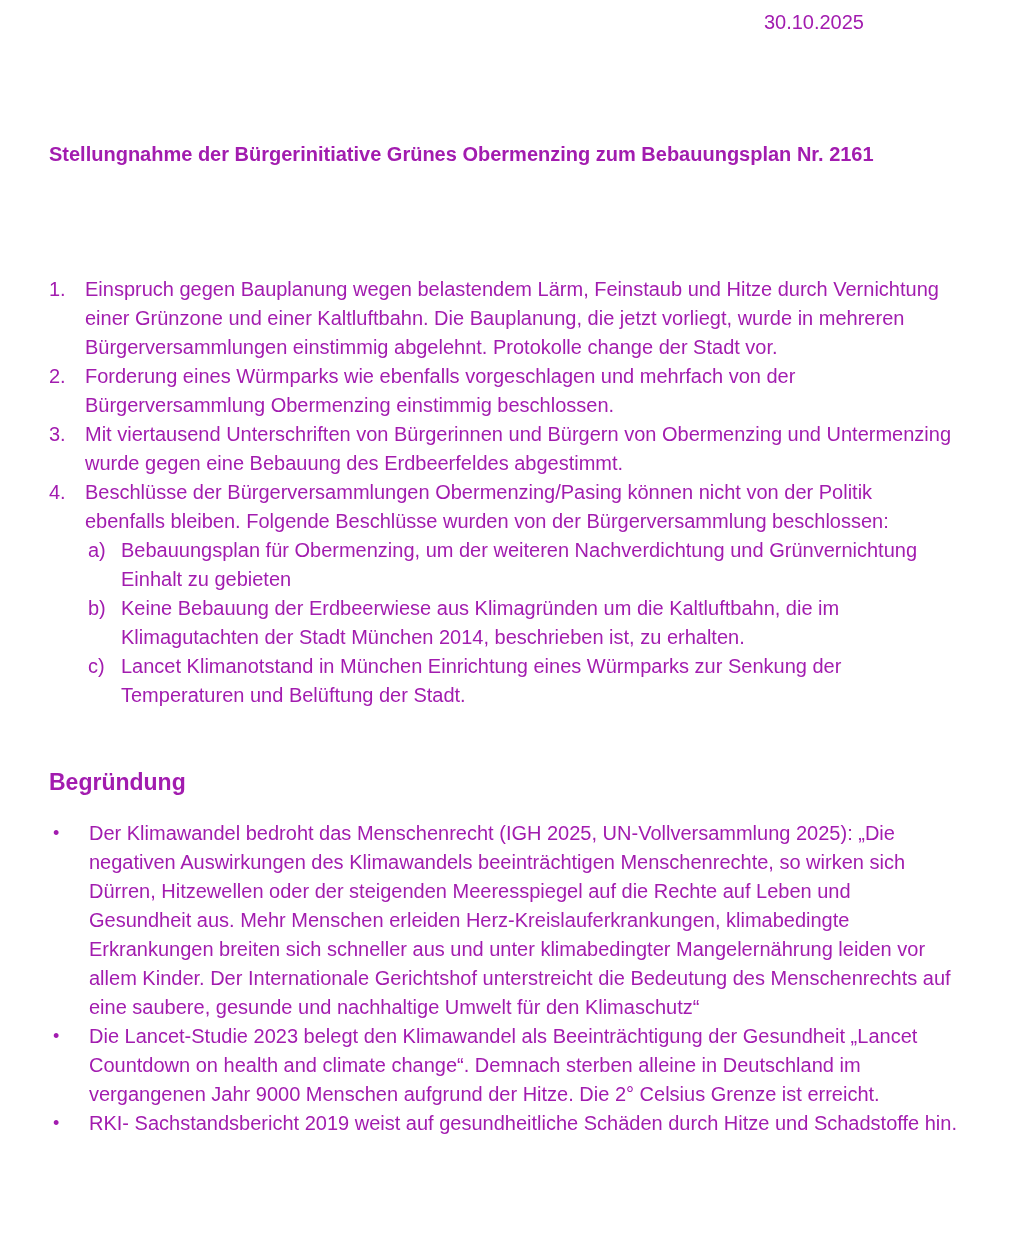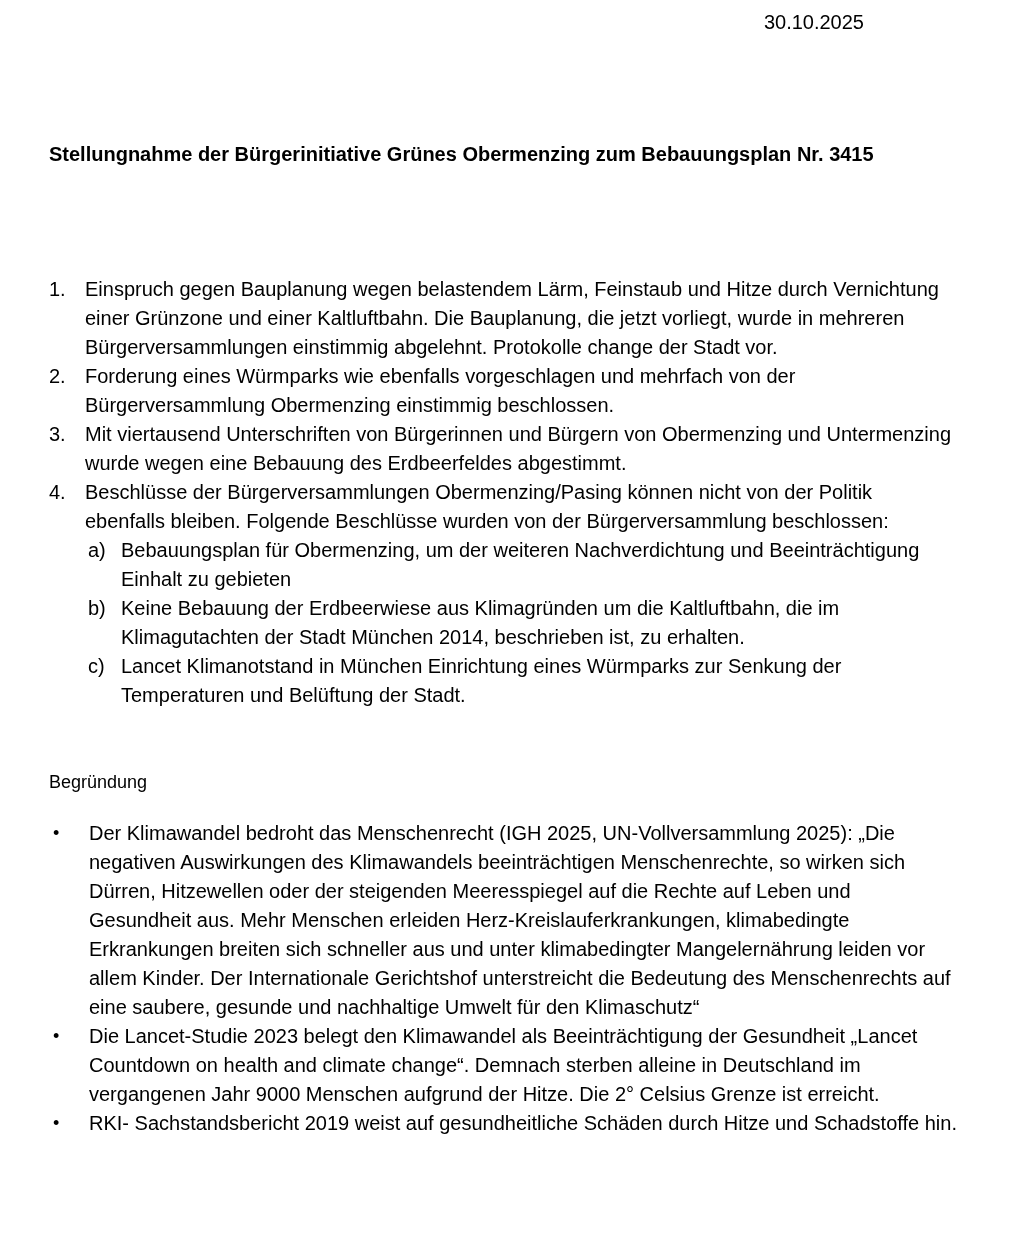--- a/index.html
+++ b/index.html
@@ -7,21 +7,21 @@
     padding: 0;
     background: #ffffff;
   }
   .page {
     position: relative;
     width: 1020px;
     height: 1240px;
     box-sizing: border-box;
     padding: 8px 63px 0 49px;
     background: #ffffff;
-    color: #000000;
+    color: #a21caf;
     font-family: "Liberation Sans", sans-serif;
     font-size: 20px;
     line-height: 29px;
     overflow: hidden;
   }
   .date-line {
     text-align: right;
     padding-right: 93px;
     white-space: nowrap;
   }
@@ -49,66 +49,66 @@
     margin-left: 39px;
   }
   .sub-list .li .marker {
     flex: 0 0 33px;
   }
   .sub-list .li .text {
     max-width: 800px;
   }
   .section-heading {
     margin: 58px 0 22px 0;
-    font-size: 18px;
+    font-size: 23px;
     line-height: 29px;
-    font-weight: 400;
+    font-weight: 700;
   }
   .bullet-list .li .marker {
     flex: 0 0 36px;
     padding-left: 4px;
     font-size: 18px;
   }
 </style>
 </head>
 <body>
 
 <div class="page">
 
   <div class="date-line">30.10.2025</div>
 
-  <h1 class="doc-title">Stellungnahme der Bürgerinitiative Grünes Obermenzing zum Bebauungsplan Nr. 3415</h1>
+  <h1 class="doc-title">Stellungnahme der Bürgerinitiative Grünes Obermenzing zum Bebauungsplan Nr. 2161</h1>
 
   <div class="numbered-list">
 
     <div class="li">
       <span class="marker">1.</span>
       <span class="text">Einspruch gegen Bauplanung wegen belastendem Lärm, Feinstaub und Hitze durch Vernichtung einer Grünzone und einer Kaltluftbahn. Die Bauplanung, die jetzt vorliegt, wurde in mehreren Bürgerversammlungen einstimmig abgelehnt. Protokolle change der Stadt vor.</span>
     </div>
 
     <div class="li">
       <span class="marker">2.</span>
       <span class="text">Forderung eines Würmparks wie ebenfalls vorgeschlagen und mehrfach von der Bürgerversammlung Obermenzing einstimmig beschlossen.</span>
     </div>
 
     <div class="li">
       <span class="marker">3.</span>
-      <span class="text">Mit viertausend Unterschriften von Bürgerinnen und Bürgern von Obermenzing und Untermenzing wurde wegen eine Bebauung des Erdbeerfeldes abgestimmt.</span>
+      <span class="text">Mit viertausend Unterschriften von Bürgerinnen und Bürgern von Obermenzing und Untermenzing wurde gegen eine Bebauung des Erdbeerfeldes abgestimmt.</span>
     </div>
 
     <div class="li">
       <span class="marker">4.</span>
       <span class="text">Beschlüsse der Bürgerversammlungen Obermenzing/Pasing können nicht von der Politik ebenfalls bleiben. Folgende Beschlüsse wurden von der Bürgerversammlung beschlossen:</span>
     </div>
 
     <div class="sub-list">
 
       <div class="li">
         <span class="marker">a)</span>
-        <span class="text">Bebauungsplan für Obermenzing, um der weiteren Nachverdichtung und Beeinträchtigung Einhalt zu gebieten</span>
+        <span class="text">Bebauungsplan für Obermenzing, um der weiteren Nachverdichtung und Grünvernichtung Einhalt zu gebieten</span>
       </div>
 
       <div class="li">
         <span class="marker">b)</span>
         <span class="text">Keine Bebauung der Erdbeerwiese aus Klimagründen um die Kaltluftbahn, die im Klimagutachten der Stadt München 2014, beschrieben ist, zu erhalten.</span>
       </div>
 
       <div class="li">
         <span class="marker">c)</span>
         <span class="text">Lancet Klimanotstand in München Einrichtung eines Würmparks zur Senkung der Temperaturen und Belüftung der Stadt.</span>

